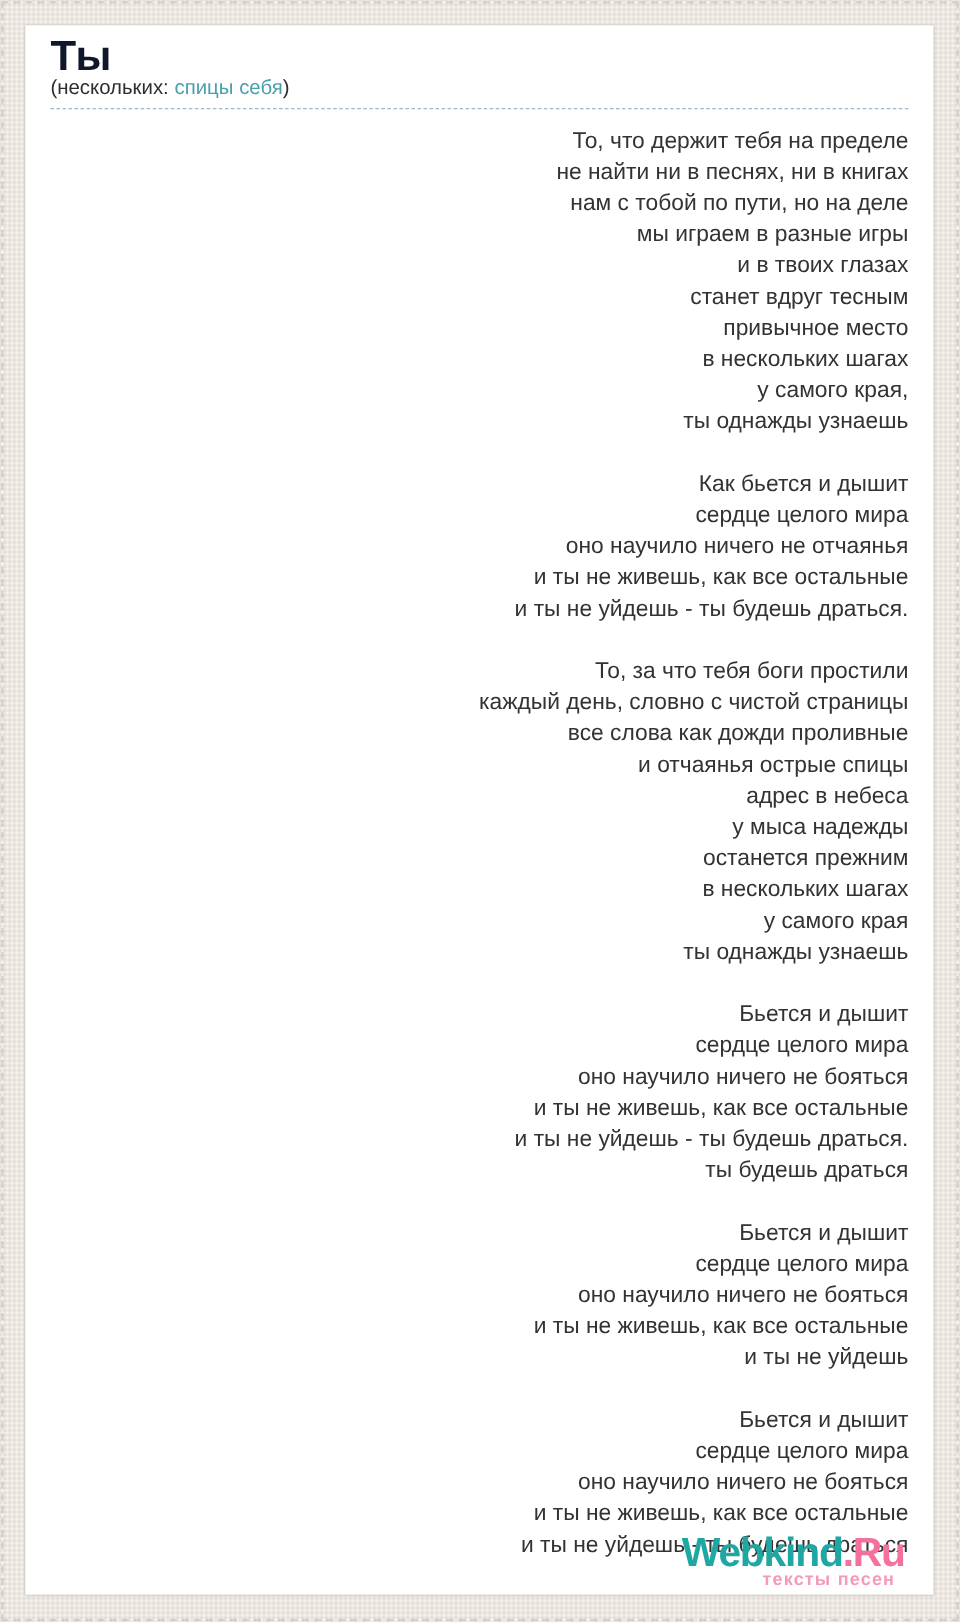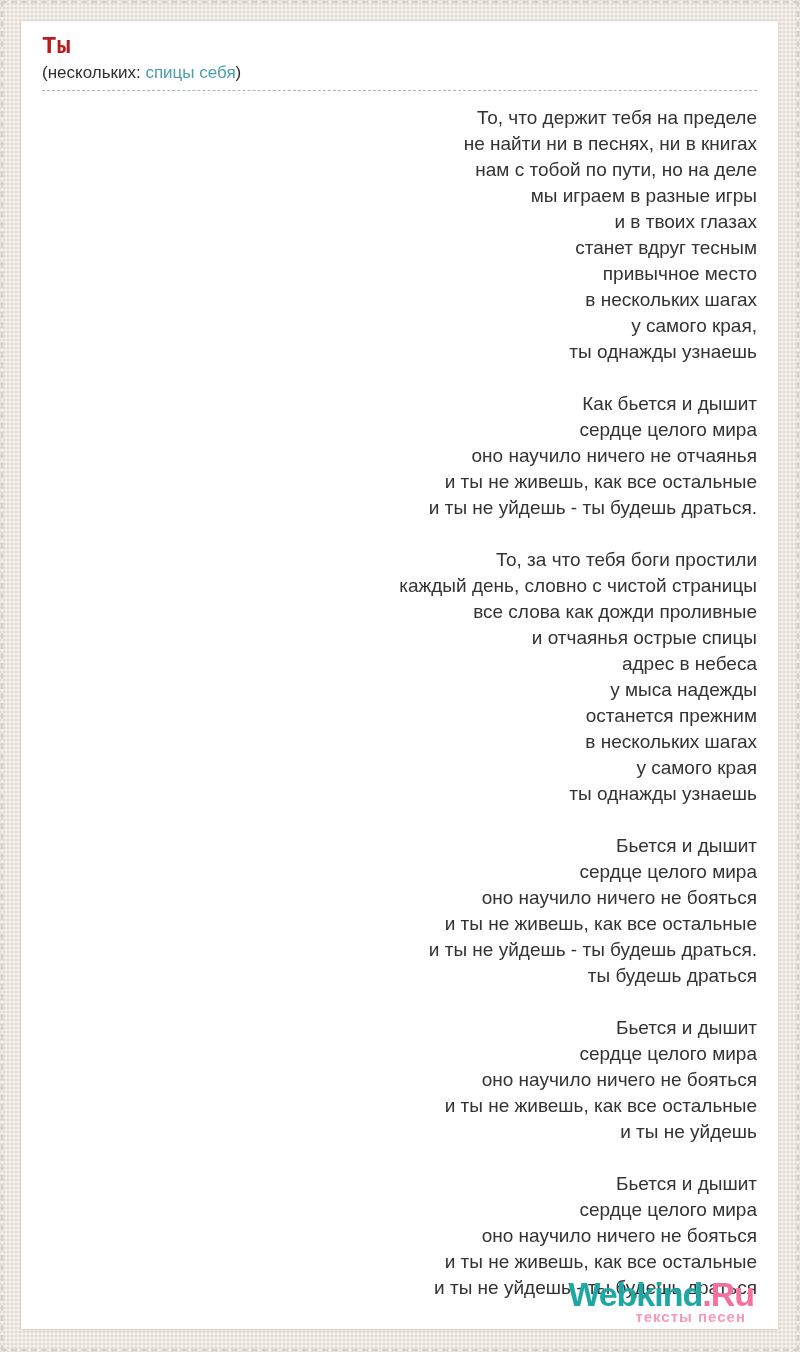--- a/index.html
+++ b/index.html
@@ -33,25 +33,24 @@
     padding: 0 21px;
     box-shadow: 0 1px 2px rgba(0,0,0,0.10), 0 0 1px rgba(0,0,0,0.18);
   }
   .card-header {
     padding-top: 12px;
     padding-bottom: 8px;
     border-bottom: 1px dashed #a3b8c6;
   }
   .song-title {
     margin: 0;
-    font-size: 24px;
+    font-size: 35px;
     line-height: 27px;
     font-weight: bold;
-    color: #b91c1c;
-    font-family: Liberation Mono, monospace;
+    color: #0f172a;
   }
   .artist-line {
     margin-top: 3px;
     font-size: 17px;
     line-height: 19px;
     color: #2e2e2e;
   }
   .artist-link {
     color: #4a9fab;
     text-decoration: none;

